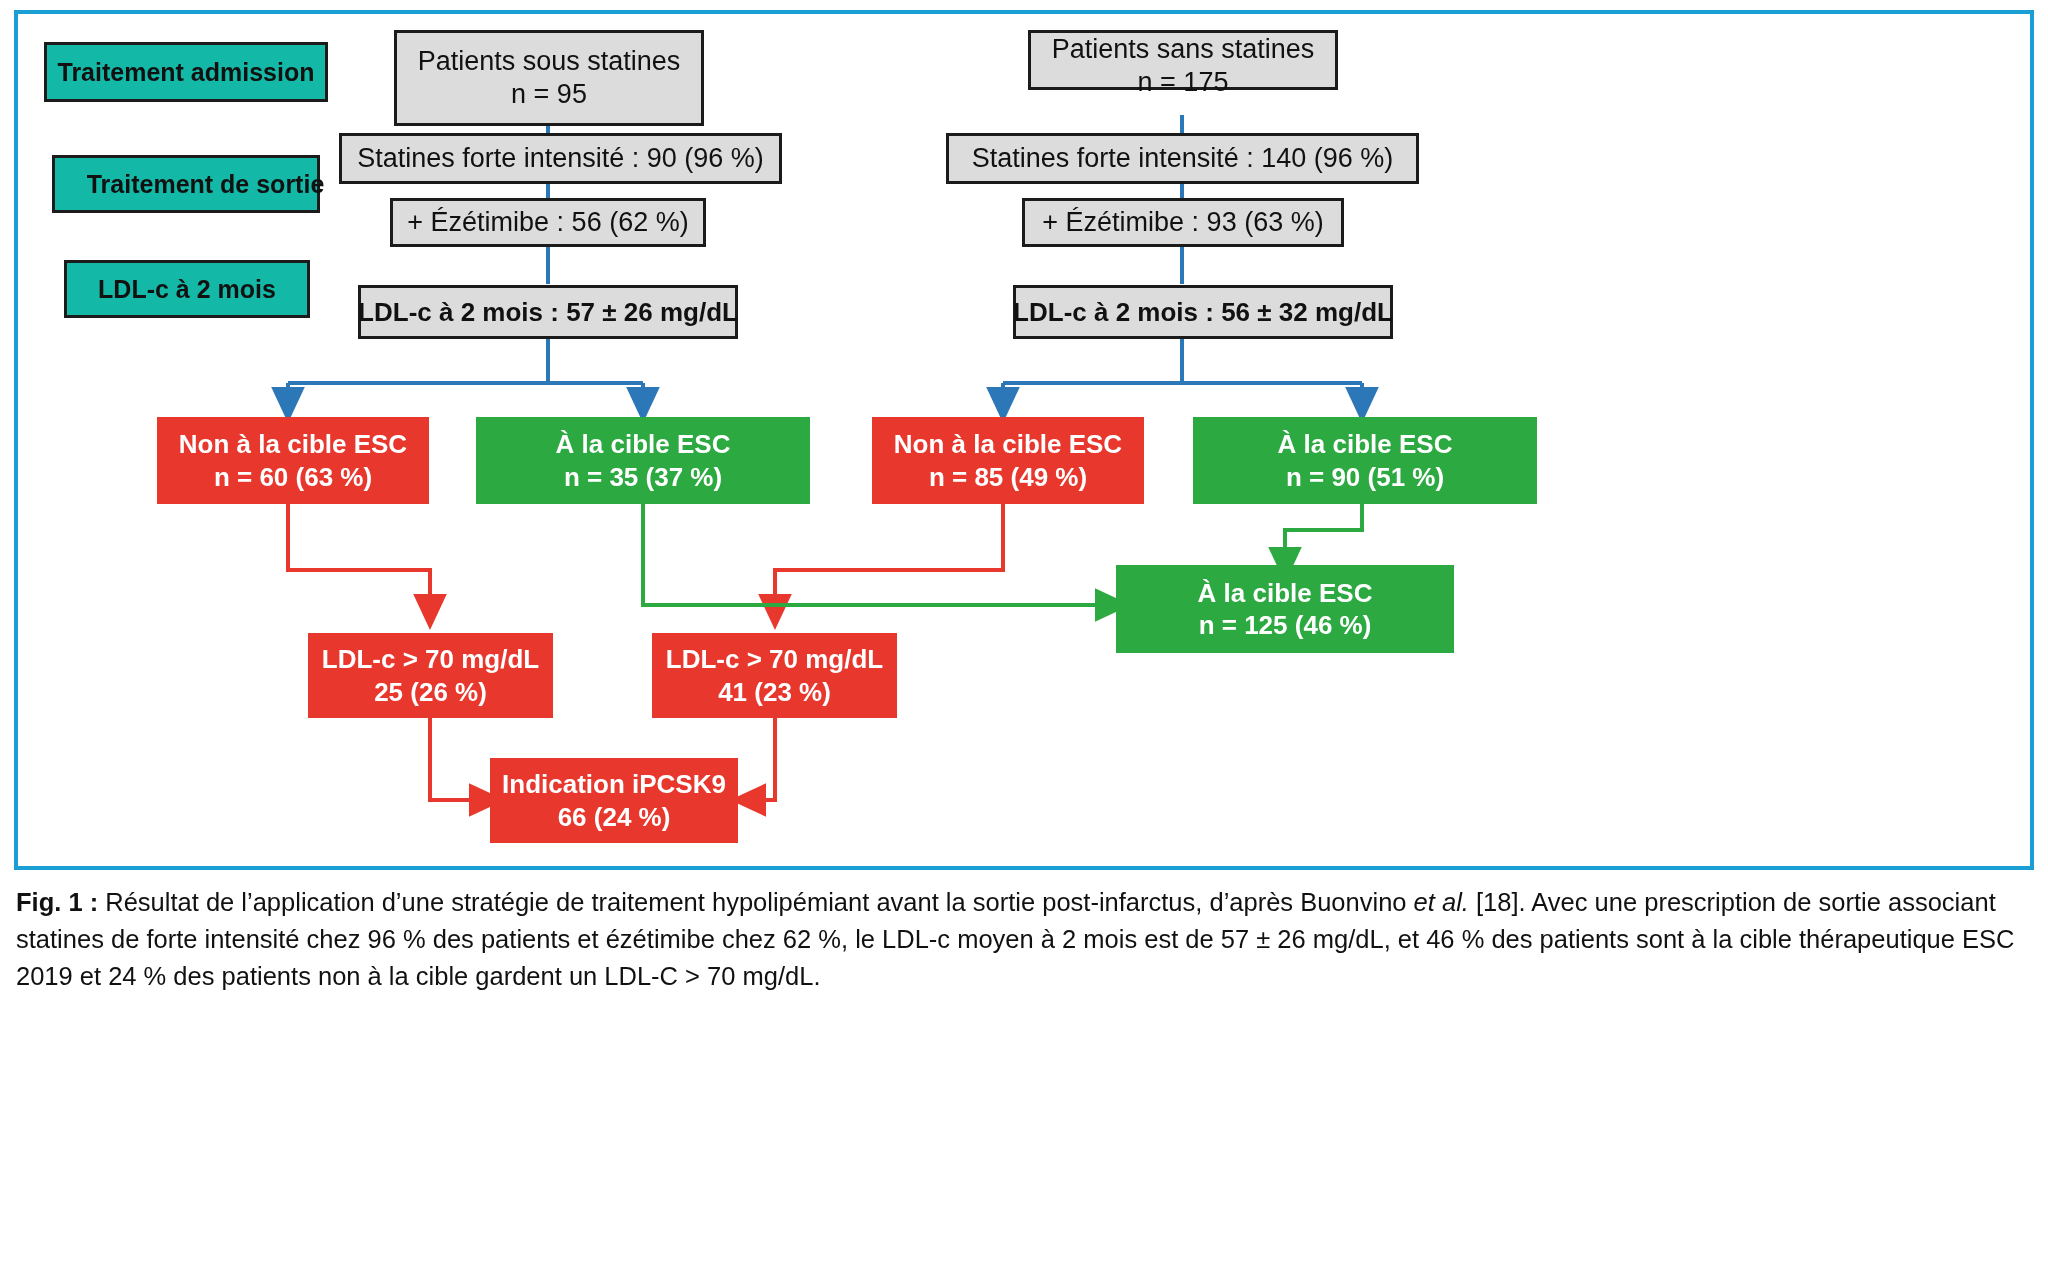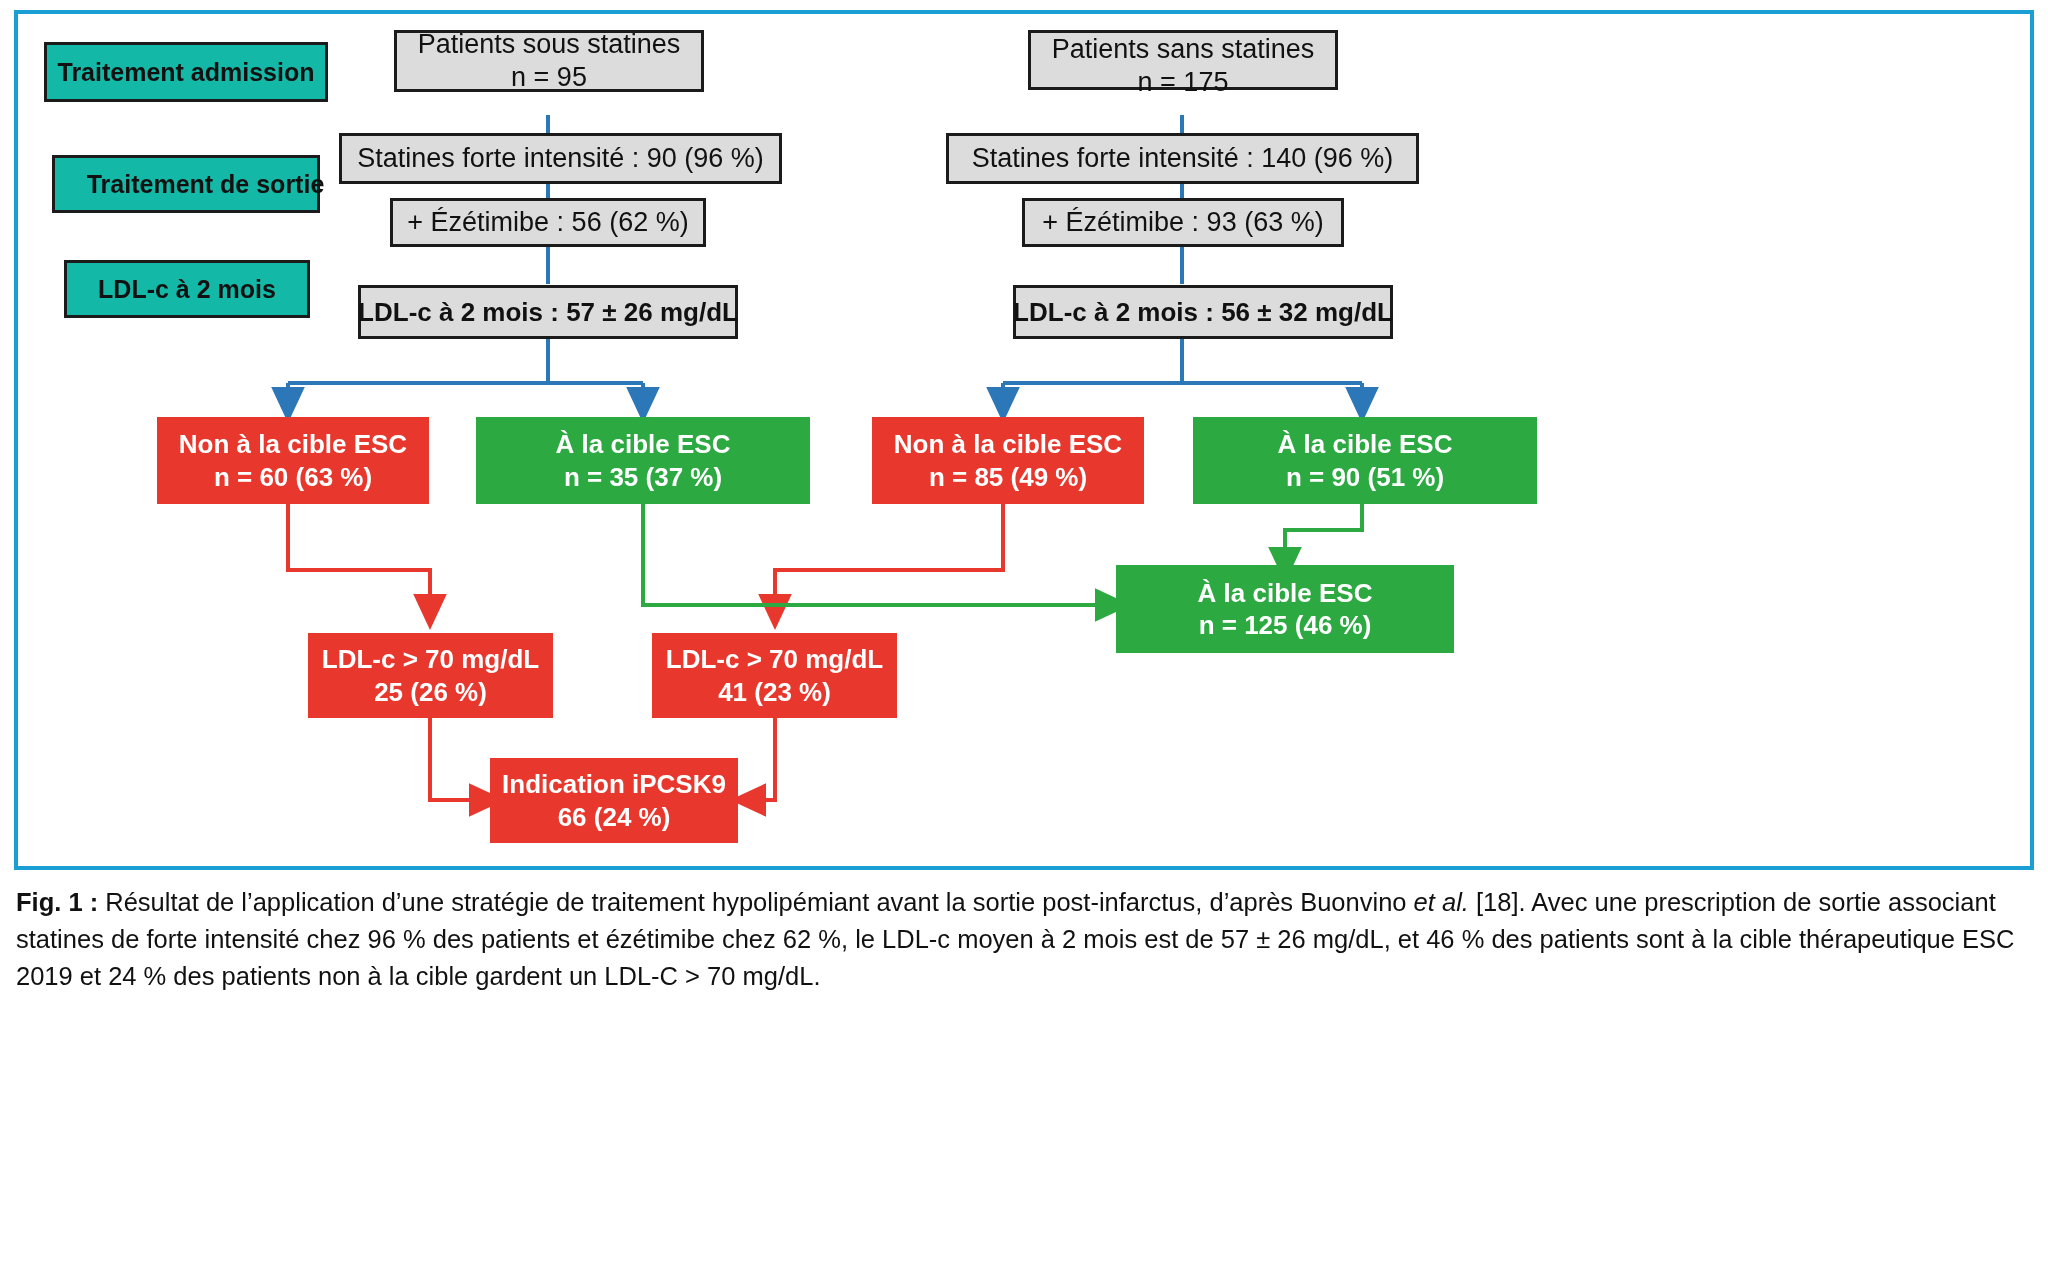--- a/index.html
+++ b/index.html
@@ -107,21 +107,21 @@
   <div class="node stage-label" style="left:44px;top:42px;width:284px;height:60px;">
     <span class="ln">Traitement admission</span>
   </div>
   <div class="node stage-label" style="left:52px;top:155px;width:268px;height:58px;padding-left:39px;">
     <span class="ln">Traitement de sortie</span>
   </div>
   <div class="node stage-label" style="left:64px;top:260px;width:246px;height:58px;">
     <span class="ln">LDL-c à 2 mois</span>
   </div>
 
-  <div class="node grey-box" style="left:394px;top:30px;width:310px;height:62px;justify-content:center;">
+  <div class="node grey-box" style="left:394px;top:30px;width:310px;height:96px;justify-content:center;">
     <span class="ln">Patients sous statines</span>
     <span class="ln">n = 95</span>
   </div>
 
   <div class="node grey-box" style="left:339px;top:133px;width:443px;height:51px;">
     <span class="ln">Statines forte intensité : 90 (96 %)</span>
   </div>
 
   <div class="node grey-box" style="left:390px;top:198px;width:316px;height:49px;">
     <span class="ln">+ Ézétimibe :  56 (62 %)</span>

